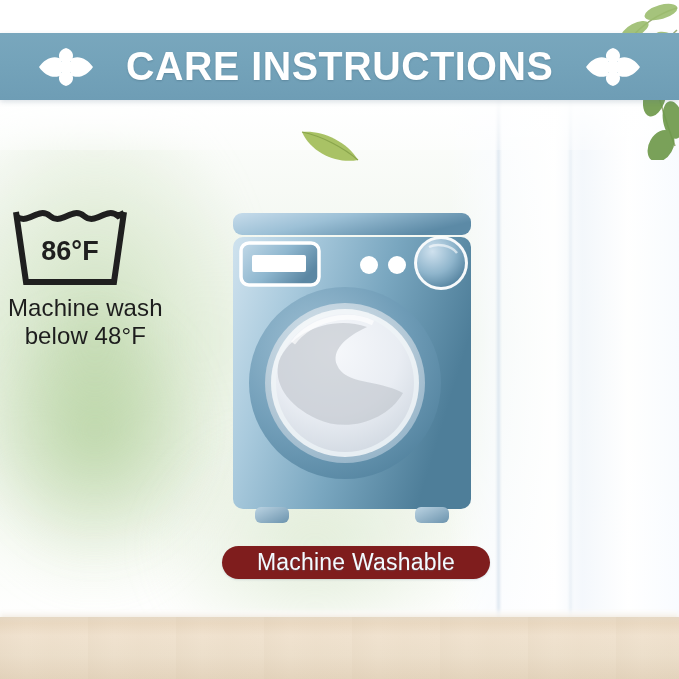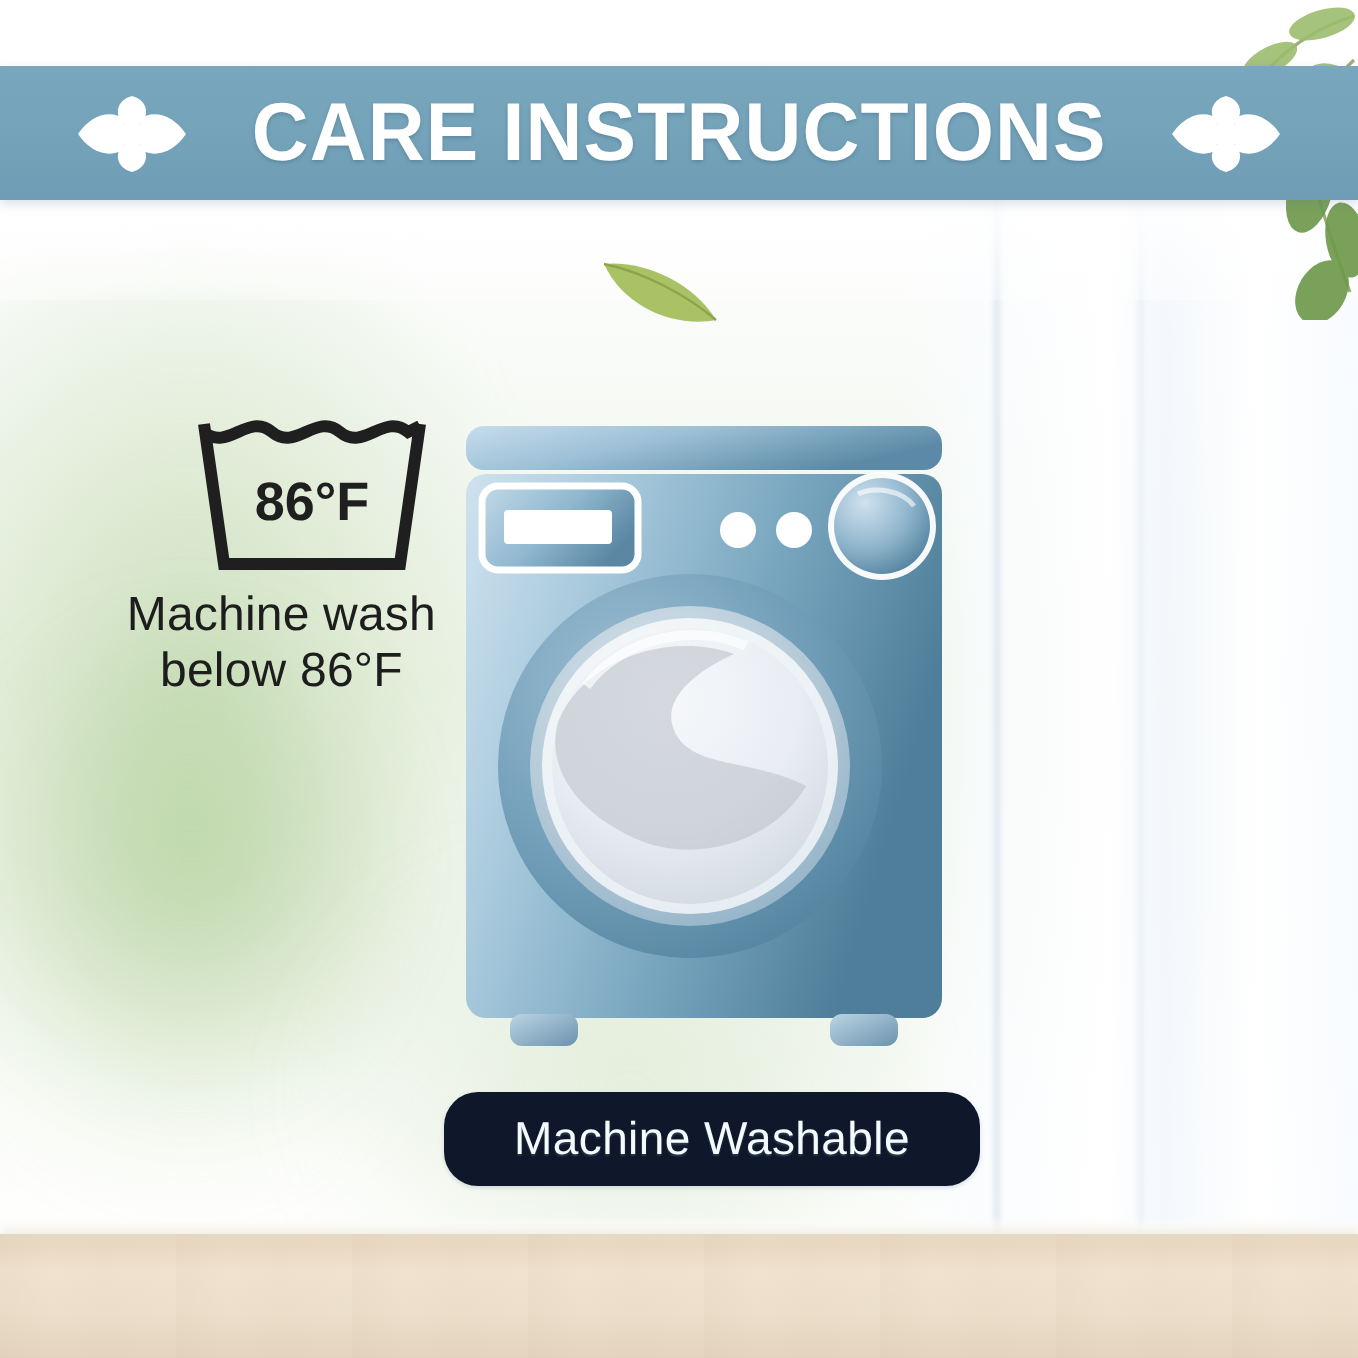--- a/index.html
+++ b/index.html
@@ -55,36 +55,36 @@
     box-shadow:0 2px 5px rgba(90,120,140,0.22);}
   .banner-inner{position:relative;width:100%;height:100%;
     display:flex;align-items:center;justify-content:center;gap:18px;}
   .banner-title{color:#ffffff;font-size:41px;font-weight:bold;letter-spacing:.6px;
     line-height:1;white-space:nowrap;
     text-shadow:0 1px 2px rgba(60,95,115,0.35);
     transform:scaleX(0.96);}
   .fleur{width:66px;height:46px;flex:none;}
 
   
-  .cell{position:absolute;display:flex;flex-direction:column;align-items:flex-end;}
+  .cell{position:absolute;display:flex;flex-direction:column;align-items:flex-start;}
   .cell .glyph{display:block;}
   .cap{margin-top:6px;text-align:center;color:#1d1d1d;font-size:24px;line-height:1.16;
     letter-spacing:0.1px;white-space:pre-line;}
 
   .cell-wash{left:8px;top:204px;width:210px;}
   .cell-bleach{left:460px;top:196px;width:212px;}
   .cell-dry{left:10px;top:450px;width:208px;}
   .cell-iron{left:462px;top:452px;width:212px;}
 
   
   .machine{position:absolute;left:227px;top:213px;width:250px;height:320px;}
 
   
-  .badge{position:absolute;left:222px;top:546px;width:268px;height:47px;
-    border-radius:17px;background:#0f172a;
+  .badge{position:absolute;left:222px;top:546px;width:268px;height:33px;
+    border-radius:17px;background:#7f1d1d;
     display:flex;align-items:center;justify-content:center;
     box-shadow:0 1px 2px rgba(110,140,160,0.25);}
   .badge-label{color:#f4fbff;font-size:23px;line-height:1;letter-spacing:.2px;
     text-shadow:0 1px 1px rgba(90,125,145,0.35);}
 </style>
 </head>
 <body>
 
 <div id="stage">
 
@@ -153,21 +153,21 @@
 
   <div class="cell cell-wash">
     <svg class="glyph" width="124" height="84" viewBox="0 0 124 84">
       <g fill="none" stroke="#1f1f1f" stroke-width="6" stroke-linejoin="miter" stroke-linecap="butt">
         <path d="M8 8 L18 78 L106 78 L116 8"></path>
         <path d="M8 12 C20 22 30 2 42 12 C54 22 64 2 76 12 C88 22 98 2 110 12 L116 9"></path>
       </g>
       <text x="62" y="56" text-anchor="middle" font-family="'Liberation Sans',sans-serif" font-size="27" font-weight="bold" fill="#1f1f1f">86°F</text>
     </svg>
     <div class="cap">Machine wash
-below 86°F</div>
+below 48°F</div>
   </div>
 
 
 
 
   <svg class="machine" viewBox="0 0 250 320">
     <defs>
       <linearGradient id="bodyGrad" x1="0" y1="0" x2="1" y2="0.35">
         <stop offset="0%" stop-color="#cfe2ee"></stop>
         <stop offset="28%" stop-color="#a9cadd"></stop>

